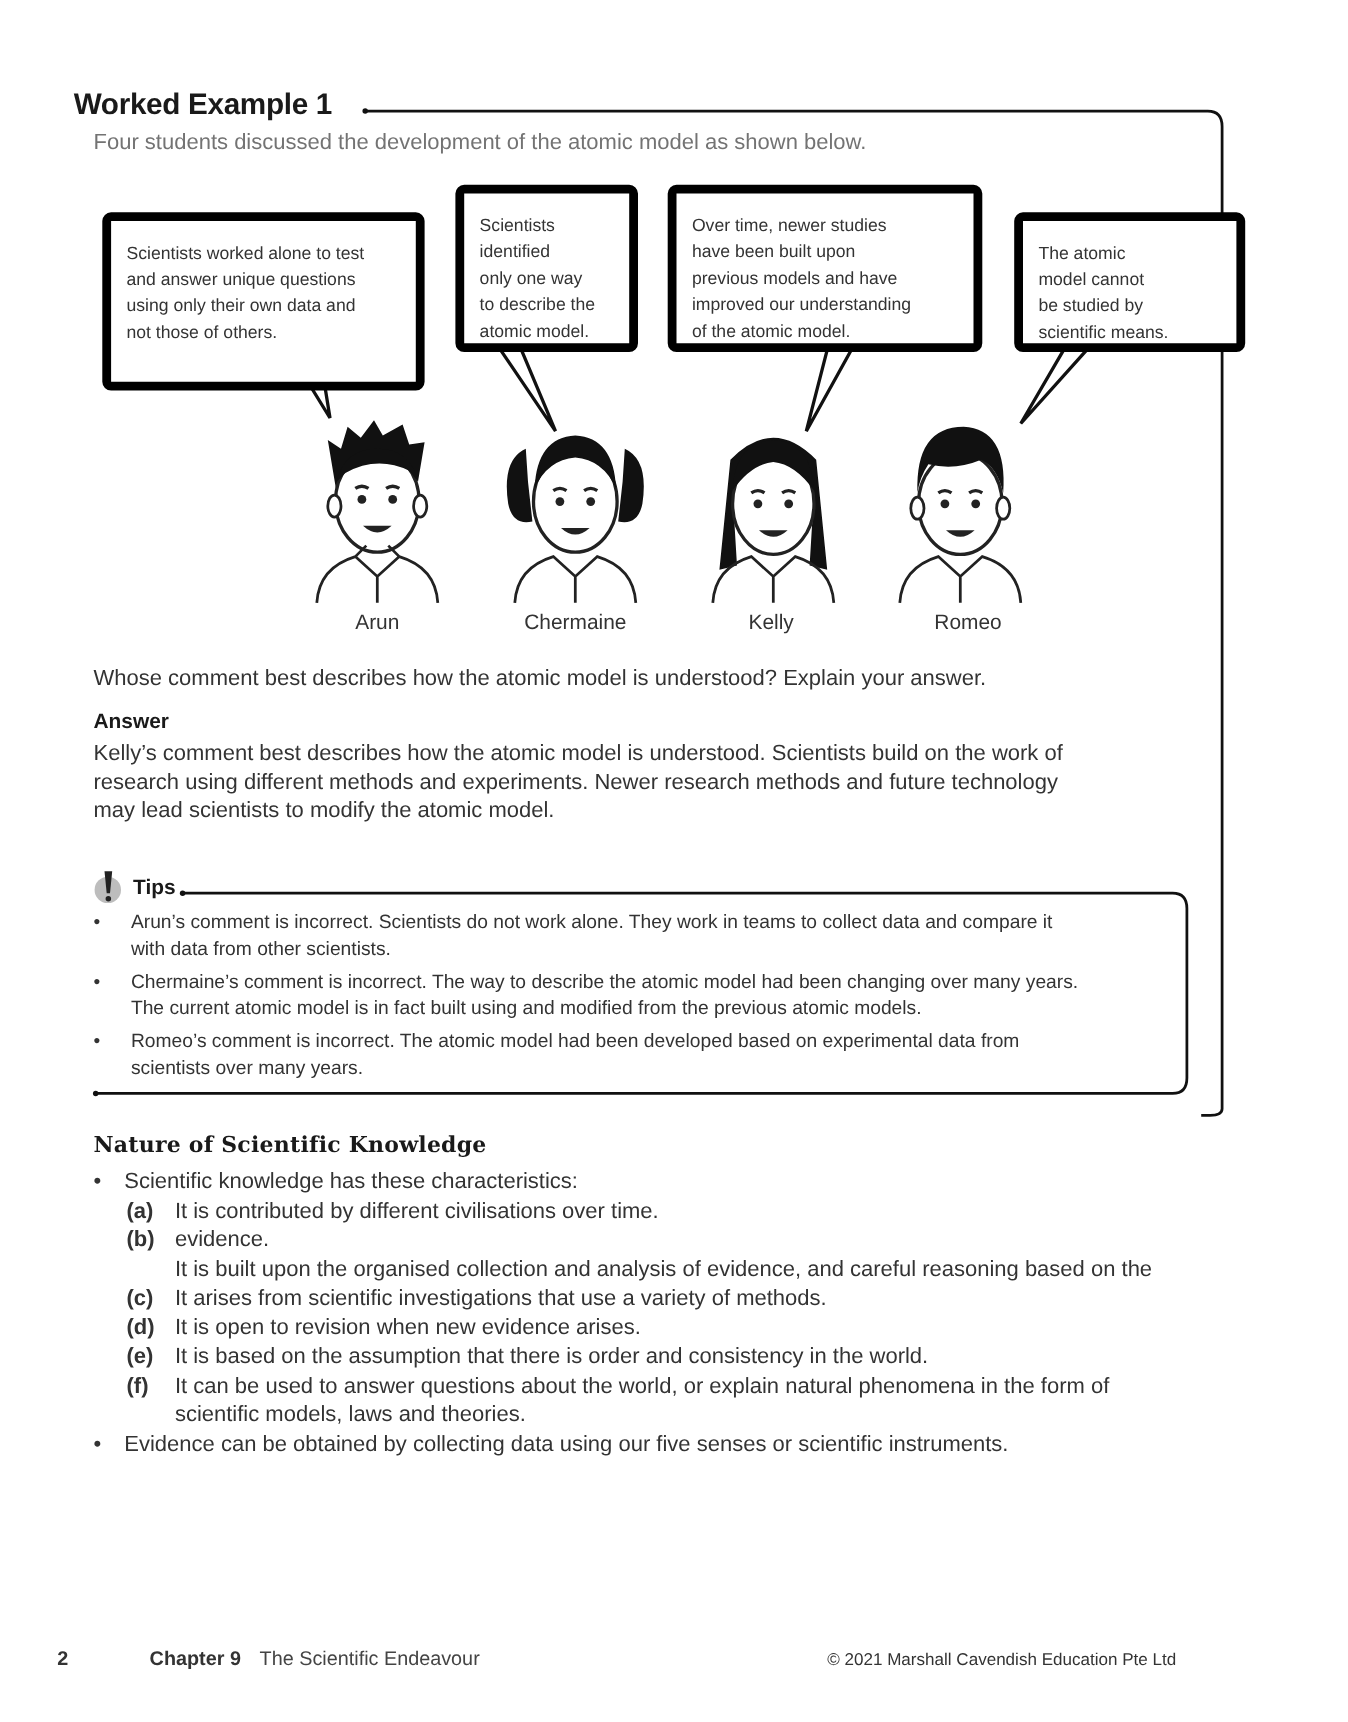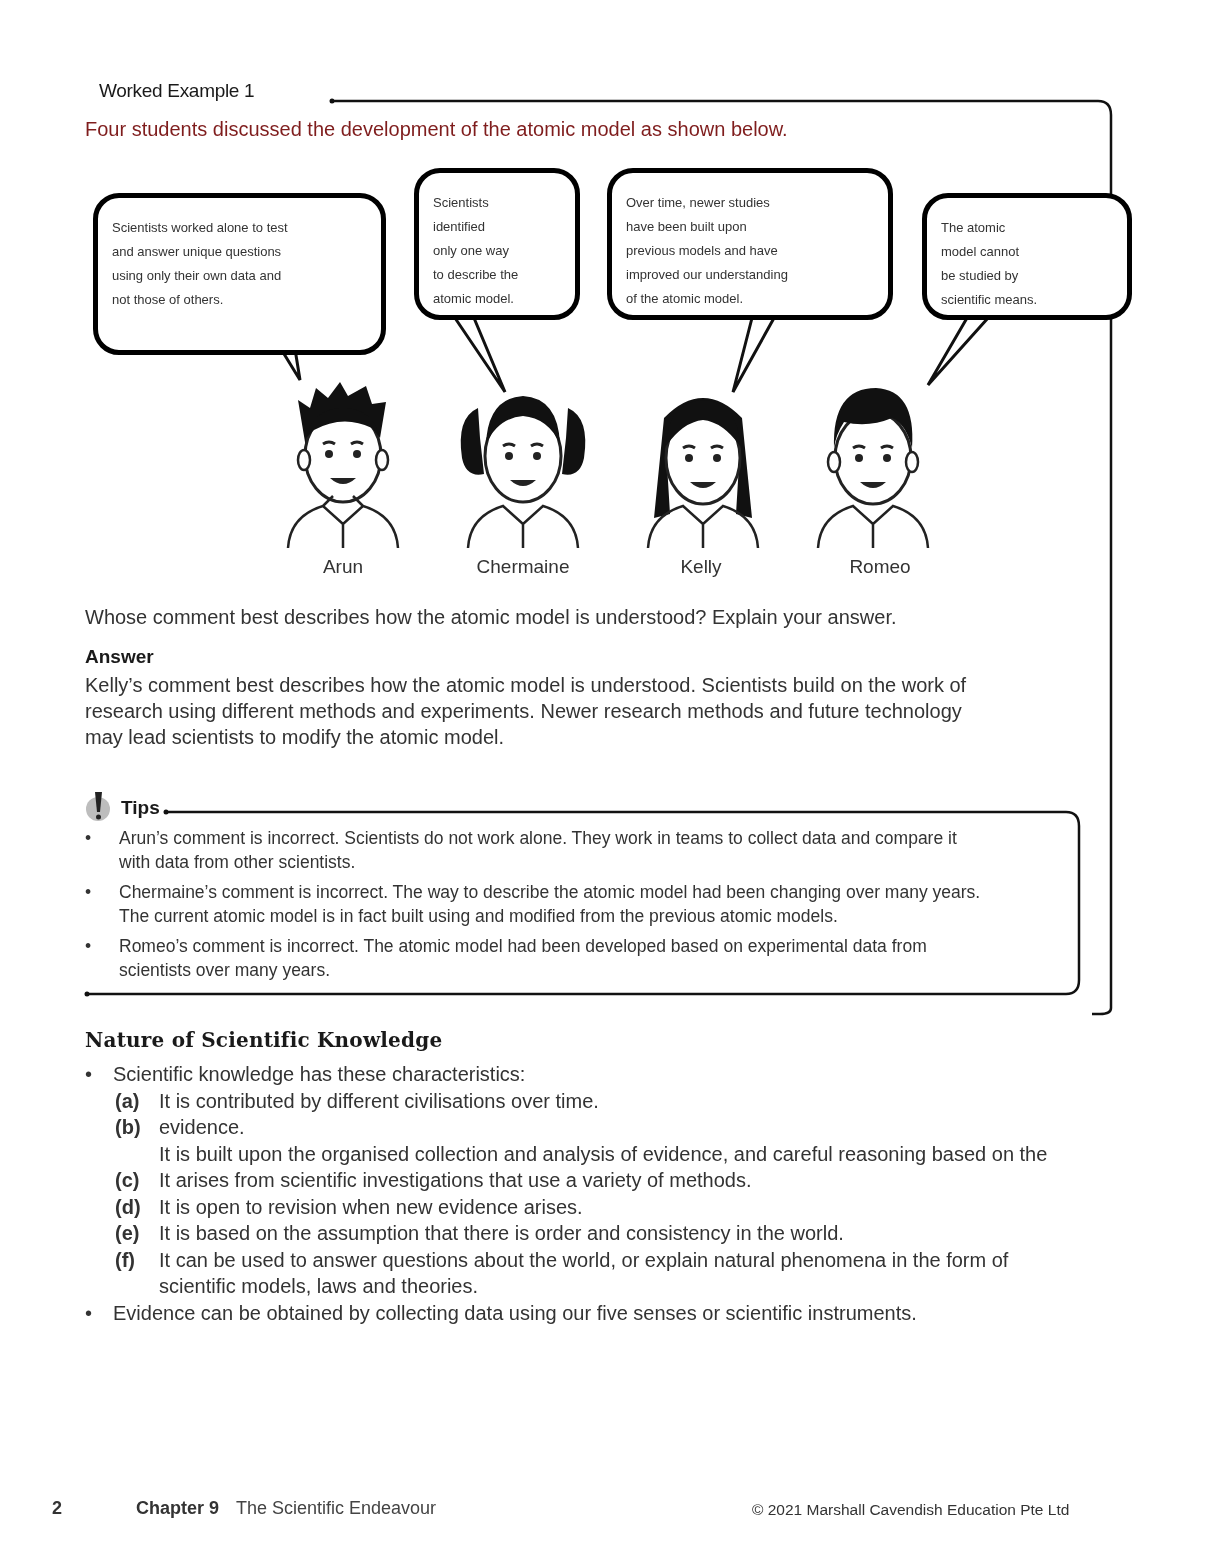--- a/index.html
+++ b/index.html
@@ -1,23 +1,23 @@
 <!DOCTYPE html>
 <html><head>
 <meta charset="utf-8">
 <style>
   html, body { margin:0; padding:0; background:#ffffff; }
   body { width:1225px; height:1565px; position:relative; overflow:hidden;
          font-family:"Liberation Sans", sans-serif; color:#1a1a1a; }
   .abs { position:absolute; }
-  .we-title { left:99px; top:80px; font-size:19px; font-weight:normal; letter-spacing:-0.3px; }
-  .intro { left:85px; top:118px; font-size:20px; color:#7f1d1d; }
+  .we-title { left:67px; top:80px; font-size:27px; font-weight:bold; letter-spacing:-0.3px; }
+  .intro { left:85px; top:118px; font-size:20px; color:#737373; }
   .frame-svg { position:absolute; left:0; top:0; }
-  .bubble { position:absolute; border:5px solid #000000; border-radius:26px; background:#fff;
-            font-size:13px; line-height:24px; color:#333; box-sizing:border-box; padding:0 14px; }
+  .bubble { position:absolute; border:8px solid #000000; border-radius:8px; background:#fff;
+            font-size:16px; line-height:24px; color:#333; box-sizing:border-box; padding:0 14px; }
   .b1 { left:93px; top:193px; width:293px; height:162px; padding-top:18px; }
   .b2 { left:414px; top:168px; width:166px; height:152px; padding-top:18px; }
   .b3 { left:607px; top:168px; width:286px; height:152px; padding-top:18px; }
   .b4 { left:922px; top:193px; width:210px; height:127px; padding-top:18px; }
   .bubble div { white-space:nowrap; }
   .student { position:absolute; top:378px; width:150px; height:180px; }
   .name { position:absolute; top:556px; font-size:19px; color:#333; width:150px; text-align:center; }
   .question { left:85px; top:606px; font-size:20px; color:#333; }
   .answer-h { left:85px; top:646px; font-size:19px; font-weight:bold; }
   .answer { left:85px; top:672px; width:1000px; font-size:20px; line-height:26px; color:#333; }

